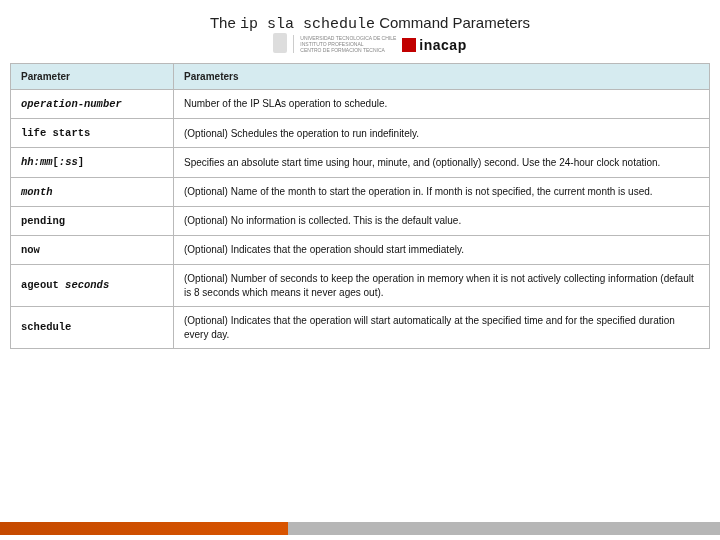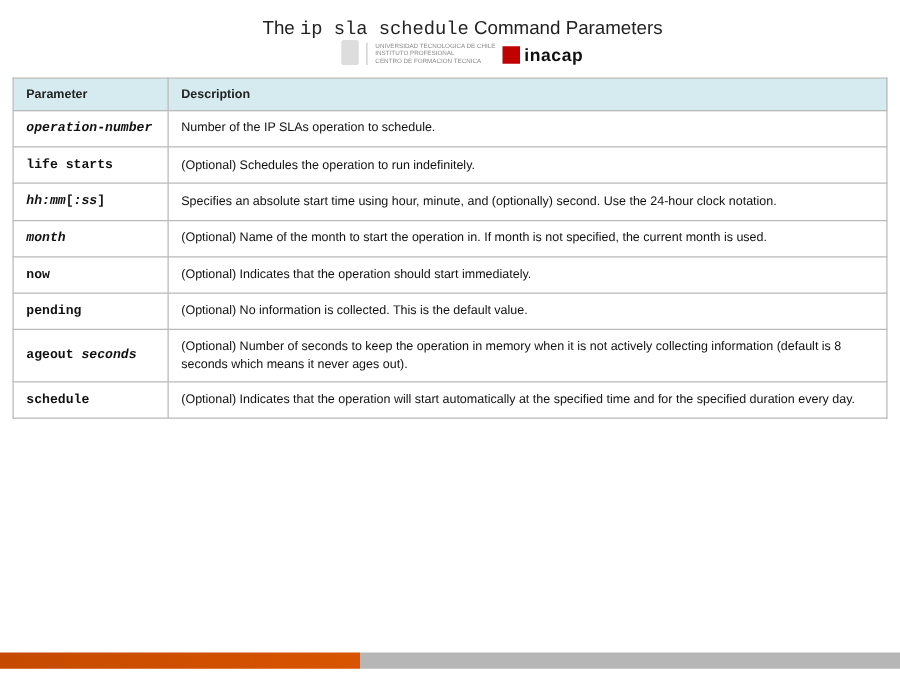--- a/index.html
+++ b/index.html
@@ -62,21 +62,21 @@
     border: 1px solid #b9b9b9;
   }
   tbody td {
     border: 1px solid #b9b9b9;
     padding: 7px 10px;
     vertical-align: middle;
     color: #111;
     line-height: 1.35;
   }
   tbody td:first-child {
-    width: 124px;
+    width: 163px;
     font-family: "Courier New", monospace;
     font-weight: 700;
     font-size: 10.5px;
   }
   tbody td:first-child .ital { font-style: italic; }
   .footer-stripe {
     position: absolute;
     left: 0; bottom: 5px;
     width: 100%; height: 13px;
     background: linear-gradient(to right, #c54a00 0%, #d85400 40%, #b6b6b6 40%, #b6b6b6 100%);
@@ -98,47 +98,47 @@
       <div class="inacap-sq"></div>
       <span>inacap</span>
     </div>
   </div>
 </div>
 
 <table>
   <thead>
     <tr>
       <th>Parameter</th>
-      <th>Description</th>
+      <th>Parameters</th>
     </tr>
   </thead>
   <tbody id="tbody">
       <tr>
         <td><span class="ital">operation-number</span></td>
         <td>Number of the IP SLAs operation to schedule.</td>
       </tr>
       <tr>
         <td>life starts</td>
         <td>(Optional) Schedules the operation to run indefinitely.</td>
       </tr>
       <tr>
         <td><span class="ital">hh:mm</span>[<span class="ital">:ss</span>]</td>
         <td>Specifies an absolute start time using hour, minute, and (optionally) second. Use the 24-hour clock notation.</td>
       </tr>
       <tr>
         <td><span class="ital">month</span></td>
         <td>(Optional) Name of the month to start the operation in. If month is not specified, the current month is used.</td>
       </tr>
       <tr>
+        <td>pending</td>
+        <td>(Optional) No information is collected. This is the default value.</td>
+      </tr>
+      <tr>
         <td>now</td>
         <td>(Optional) Indicates that the operation should start immediately.</td>
-      </tr>
-      <tr>
-        <td>pending</td>
-        <td>(Optional) No information is collected. This is the default value.</td>
       </tr>
       <tr>
         <td>ageout <span class="ital">seconds</span></td>
         <td>(Optional) Number of seconds to keep the operation in memory when it is not actively collecting information (default is 8 seconds which means it never ages out).</td>
       </tr>
       <tr>
         <td>schedule</td>
         <td>(Optional) Indicates that the operation will start automatically at the specified time and for the specified duration every day.</td>
       </tr>
     </tbody>

